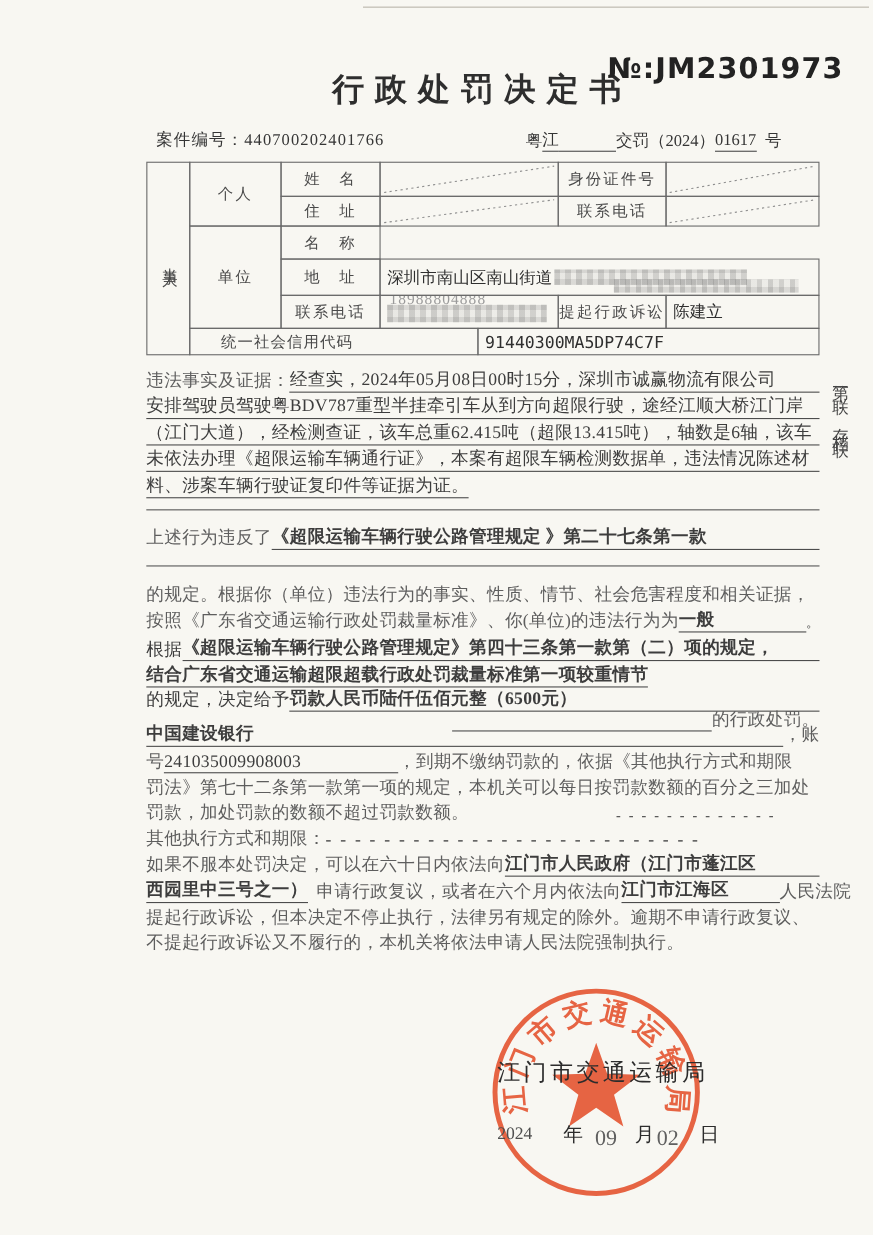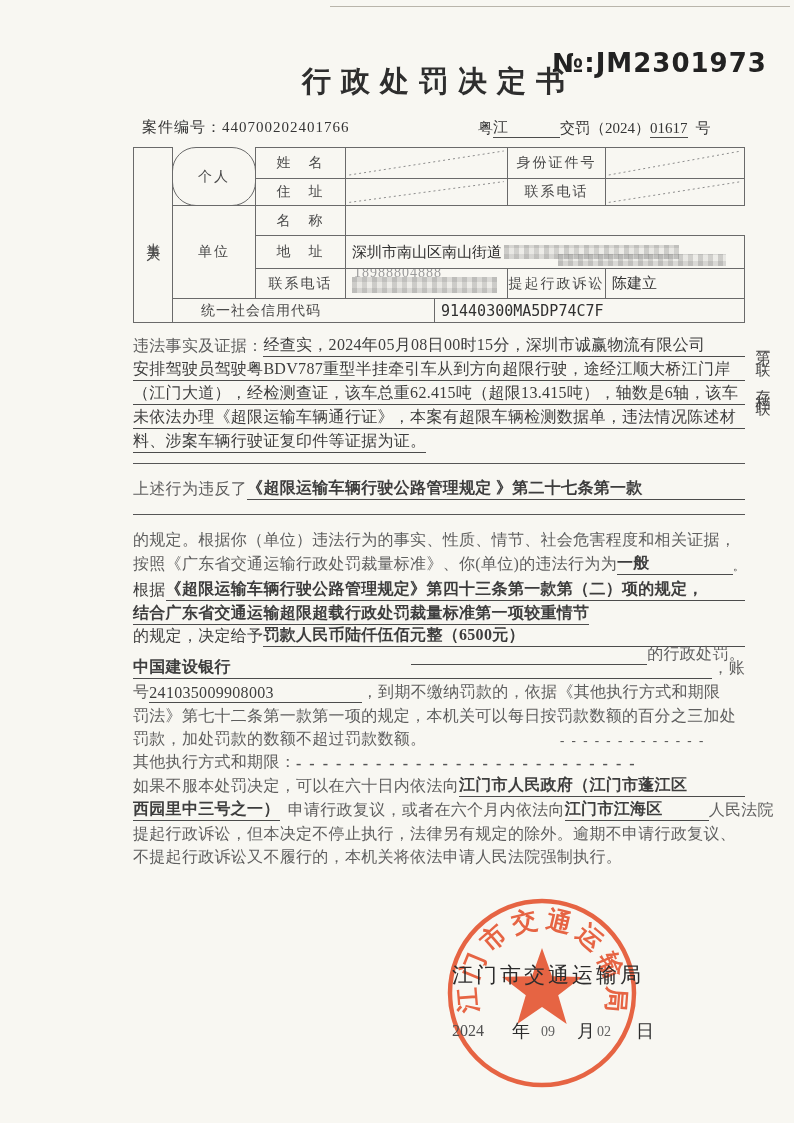--- a/index.html
+++ b/index.html
@@ -40,21 +40,21 @@
   .ln .grow{flex:1 1 auto;border-bottom:1px solid #4c4c4c;}
   .ln .u{border-bottom:1px solid #4c4c4c;}
   .ln .sp{display:inline-block;}
   .rule{position:absolute;left:133px;width:612px;height:0;border-top:1px solid #565656;}
   .faded{color:#5e5e5e;}
   .dashes{color:#555;letter-spacing:2px;font-weight:bold;flex:1 1 auto;overflow:hidden;}
   .dash-upper{position:absolute;left:560px;top:733px;width:185px;font-size:13px;color:#555;letter-spacing:2px;font-weight:bold;overflow:hidden;white-space:nowrap;}
   
   .agency{position:absolute;left:452px;top:961px;font-size:21px;letter-spacing:3px;color:#2c2c2c;z-index:3;}
   .date-item{position:absolute;font-size:18px;color:#2c2c2c;z-index:3;}
-  .date-num{position:absolute;font-size:14px;color:#606060;z-index:3;}
+  .date-num{position:absolute;font-size:20px;color:#606060;z-index:3;}
   .seal{position:absolute;left:440px;top:892px;z-index:2;opacity:.88;}
 </style>
 </head>
 <body>
 
 <div class="scan-line"></div>
 
 <div class="title">行政处罚决定书</div>
 <div class="doc-no">№:JM2301973</div>
 <div class="case-row"><span>案件编号：</span><span>440700202401766</span></div>
@@ -62,21 +62,21 @@
   <span>粤</span>
     <span class="uline">江</span>
     <span class="ref-spacer"></span>
     <span>交罚（2024）</span>
     <span class="uline">01617</span>
     <span style="margin-left:8px;">号</span>
 </div>
 
 <div class="tbl">
   <div class="cell lbl vert" style="left:0;top:0;width:40px;height:176px;">当事人</div>
-  <div class="cell lbl wide-ls" style="left:39px;top:0;width:84px;height:59px;border-radius:24px;">个人</div>
+  <div class="cell lbl wide-ls" style="left:39px;top:0;width:84px;height:59px;">个人</div>
   <div class="cell lbl wide-ls" style="left:39px;top:58px;width:84px;height:94px;">单位</div>
 
   <div class="cell lbl" style="left:122px;top:0;width:91px;height:32px;">姓　名</div>
   <div class="cell" style="left:212px;top:0;width:163px;height:32px;">
       <svg class="diag" viewBox="0 0 100 30" preserveAspectRatio="none">
         <line x1="2" y1="27" x2="98" y2="3" stroke="#8d8d8d" stroke-width="1" stroke-dasharray="2 3" vector-effect="non-scaling-stroke"></line>
       </svg>
     </div>
   <div class="cell lbl" style="left:374px;top:0;width:99px;height:32px;">身份证件号</div>
   <div class="cell" style="left:472px;top:0;width:140px;height:32px;">

